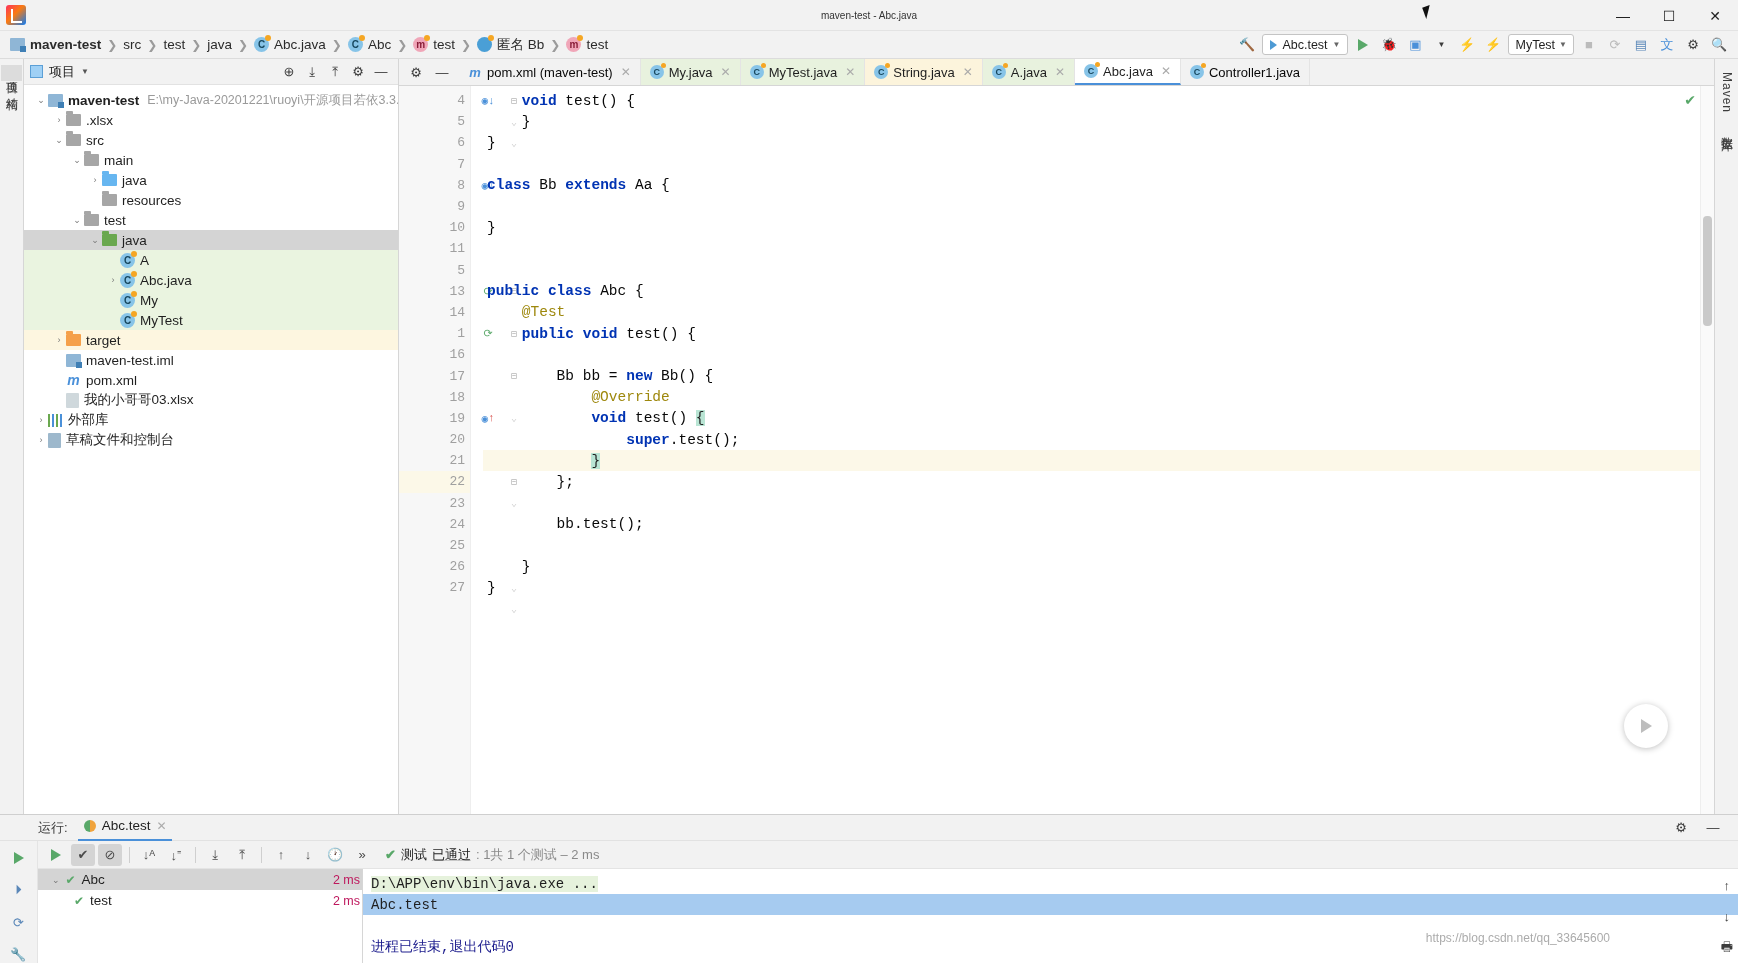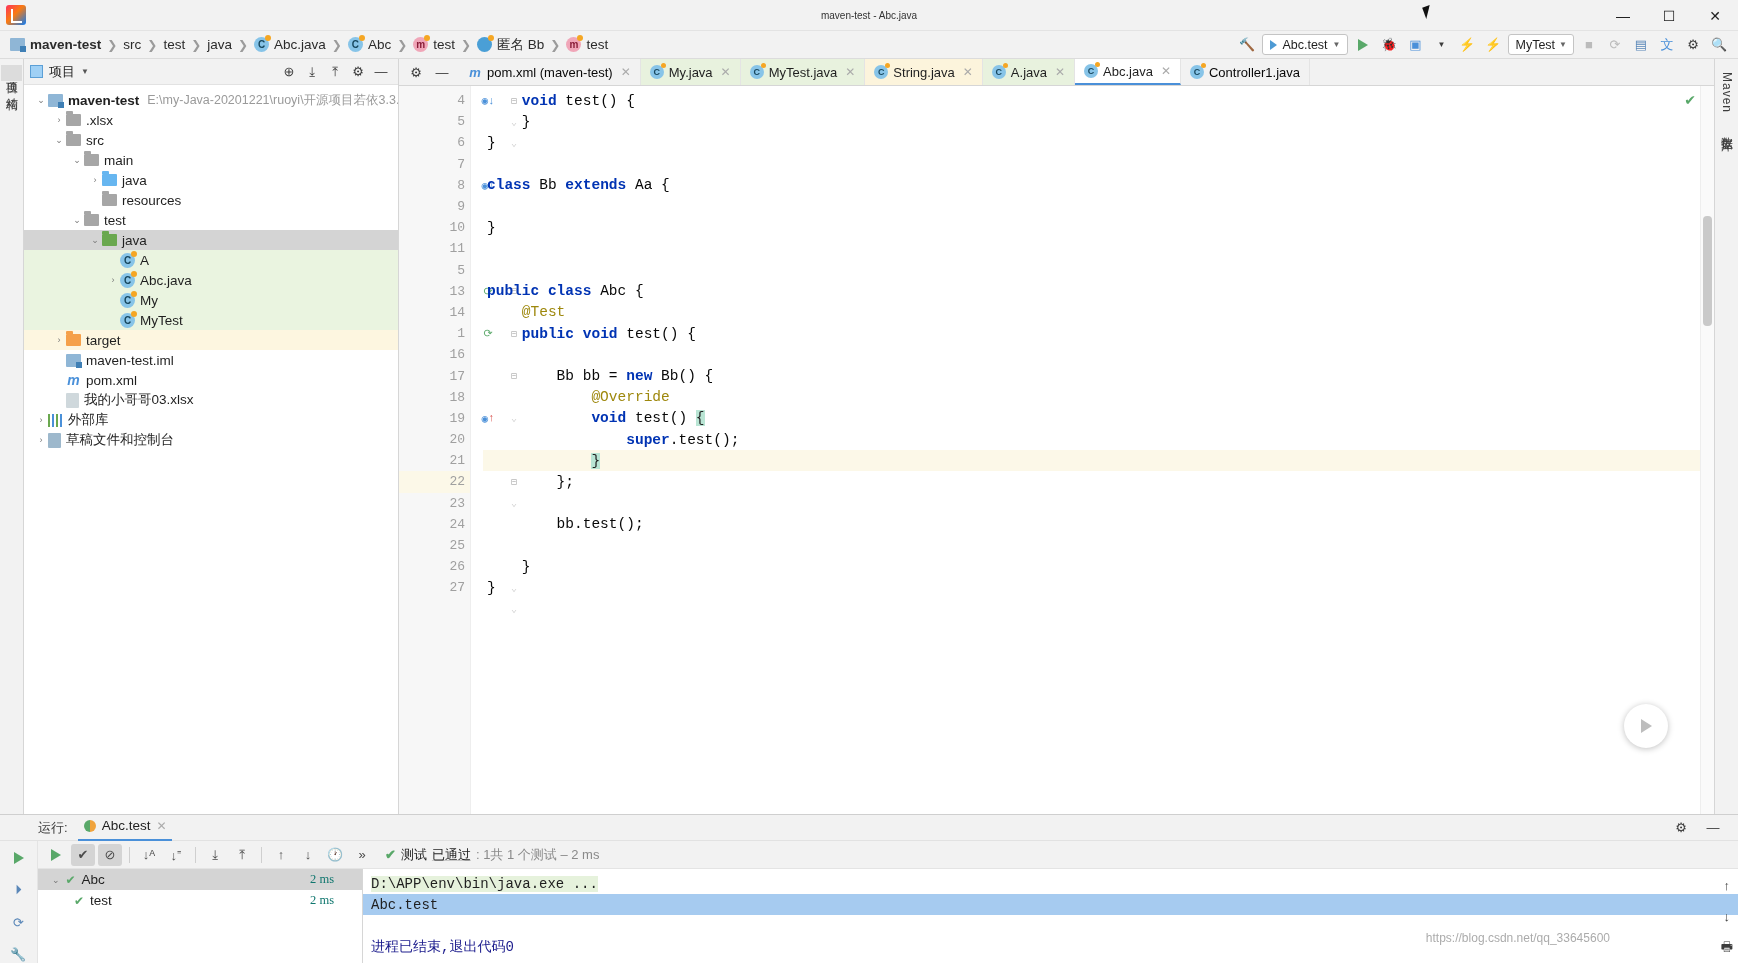--- a/index.html
+++ b/index.html
@@ -148,21 +148,21 @@
   .tb-btn.on { background:#d4d4d4; }
   .tb-sep { width:1px;height:16px;background:#cfcfcf;margin:0 4px; }
   .summary { font-size:13px; margin-left:8px; display:flex; align-items:center; gap:5px; }
   .summary .ck { color:#59a869; font-weight:bold; }
   .summary .dim { color:#8a8a8a; }
   .rp-split { flex:1; display:flex; min-height:0; }
   .testtree { width:325px; background:#fff; border-right:1px solid #d6d6d6; font-size:13.5px; }
   .trow { height:21px; display:flex; align-items:center; padding-left:14px; }
   .trow.sel { background:#d4d4d4; }
   .trow .ck { color:#59a869; margin-right:6px; font-size:12px; }
-  .trow .ms { margin-left:auto; padding-right:28px; color:#0f766e; font-size:12.5px;font-family:Liberation Serif, serif; }
+  .trow .ms { margin-left:auto; padding-right:2px; color:#be185d; font-size:12.5px; }
   .console { flex:1; background:#fff; font-family:"Liberation Mono", monospace; font-size:14px;
              padding-top:4px; position:relative; min-width:0; }
   .cl { height:21px; display:flex; align-items:center; padding-left:8px; white-space:pre; }
   .cl .greenbg { background:#e6f2dc; }
   .cl.bluebg { background:#a6cbf0; width:100%; padding-left:8px; }
   .cl .cn { color:#1a1a8c; }
   .console-rail { position:absolute; right:0; top:0; bottom:0; width:22px;
                   display:flex; flex-direction:column; align-items:center; padding-top:6px; gap:9px; }
   .watermark { position:absolute; right:128px; bottom:18px; color:#8f8f8f; font-size:12px; opacity:.75; }
   .floatbtn { position:absolute; right:70px; bottom:215px; width:44px; height:44px;

